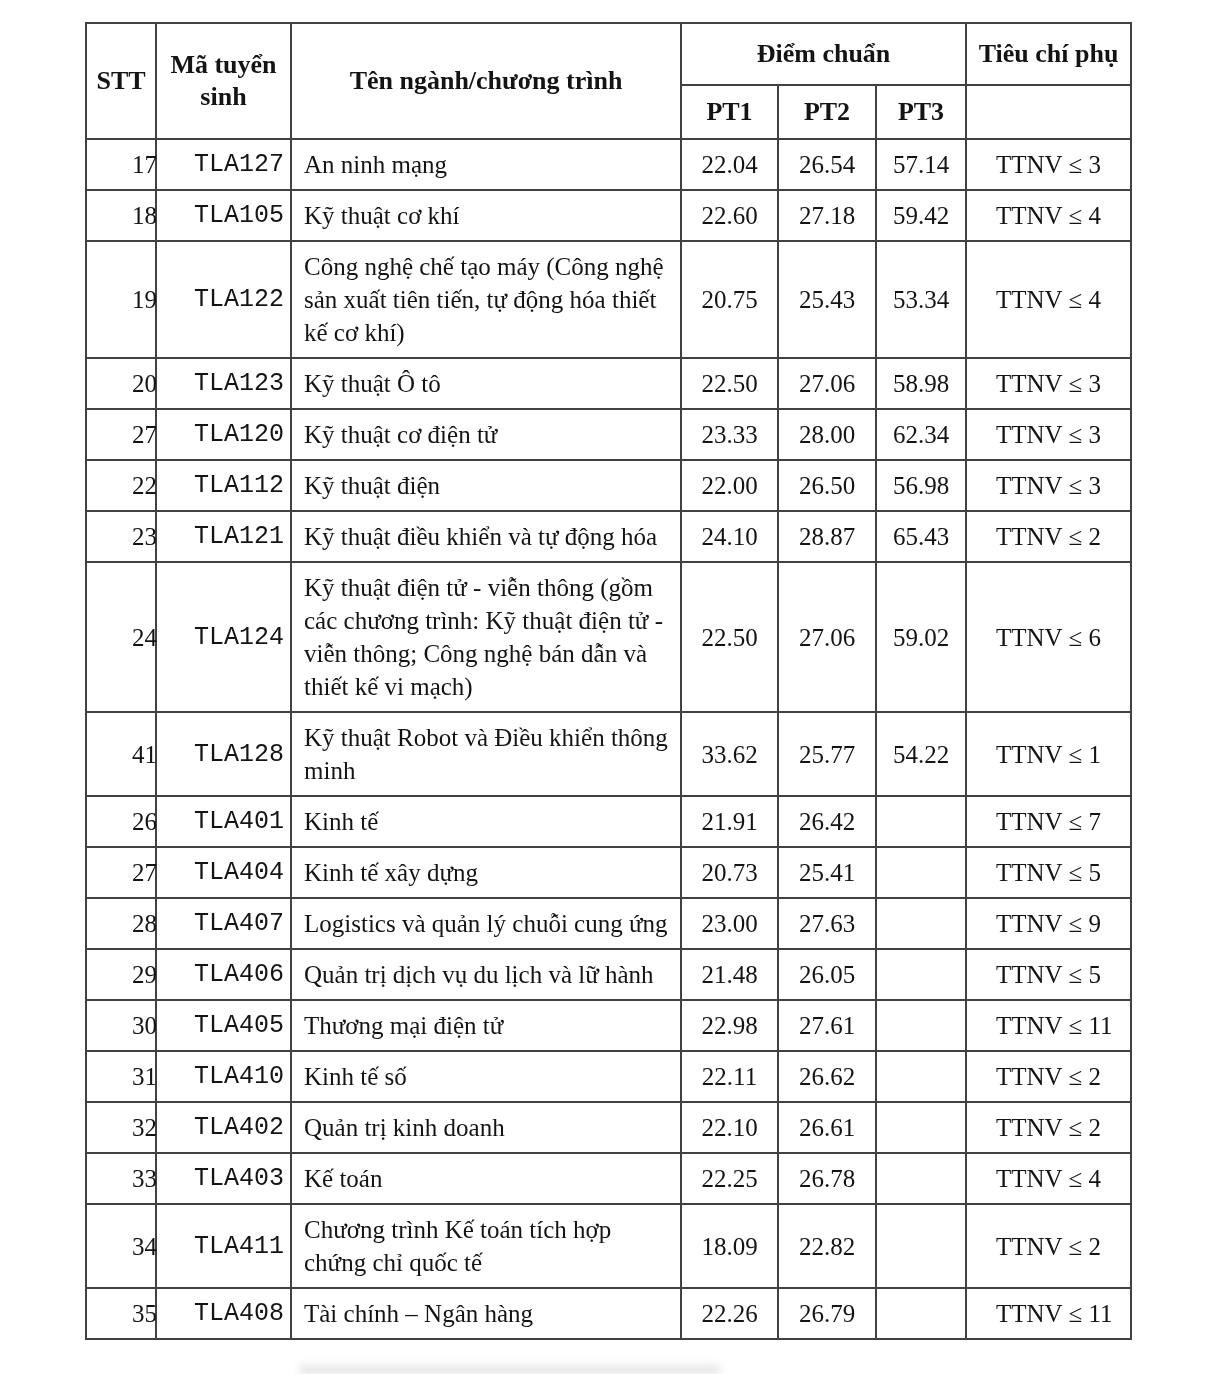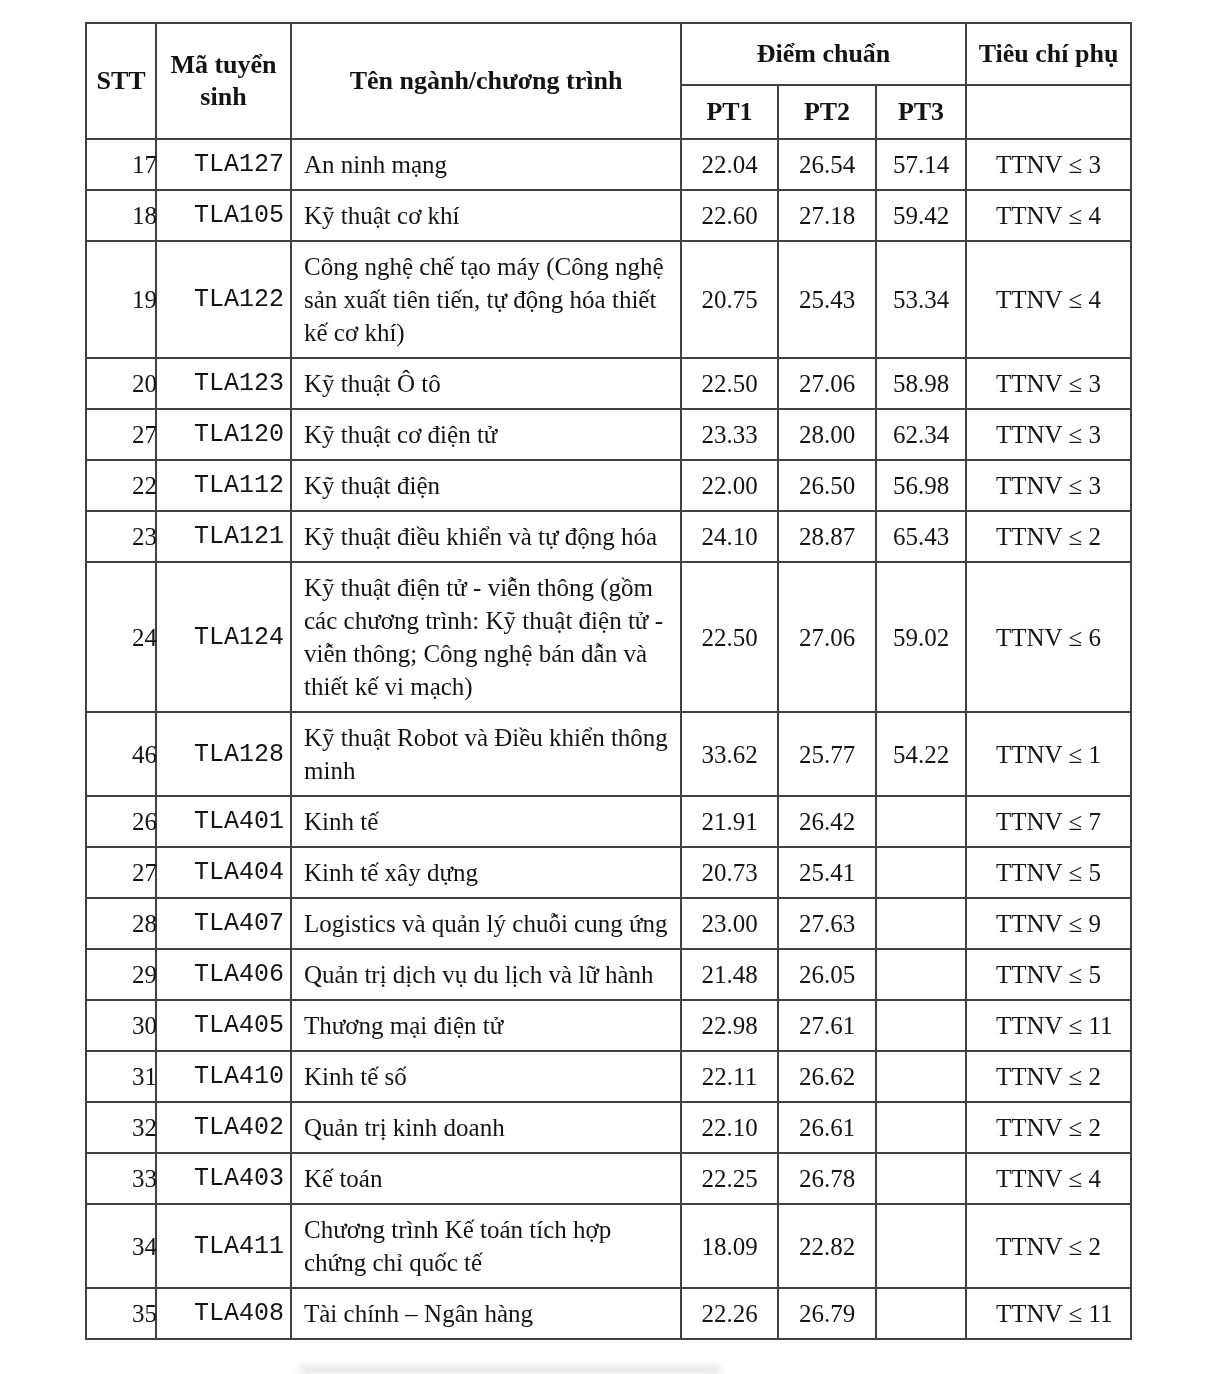--- a/index.html
+++ b/index.html
@@ -174,21 +174,21 @@
       <td class="c-stt">24</td>
       <td class="c-code">TLA124</td>
       <td class="c-name">Kỹ thuật điện tử - viễn thông (gồm các chương trình: Kỹ thuật điện tử - viễn thông; Công nghệ bán dẫn và thiết kế vi mạch)</td>
       <td class="c-pt">22.50</td>
       <td class="c-pt">27.06</td>
       <td class="c-pt">59.02</td>
       <td class="c-note">TTNV ≤ 6</td>
     </tr>
 
     <tr>
-      <td class="c-stt">46</td>
+      <td class="c-stt">41</td>
       <td class="c-code">TLA128</td>
       <td class="c-name">Kỹ thuật Robot và Điều khiển thông minh</td>
       <td class="c-pt">33.62</td>
       <td class="c-pt">25.77</td>
       <td class="c-pt">54.22</td>
       <td class="c-note">TTNV ≤ 1</td>
     </tr>
 
     <tr>
       <td class="c-stt">26</td>

